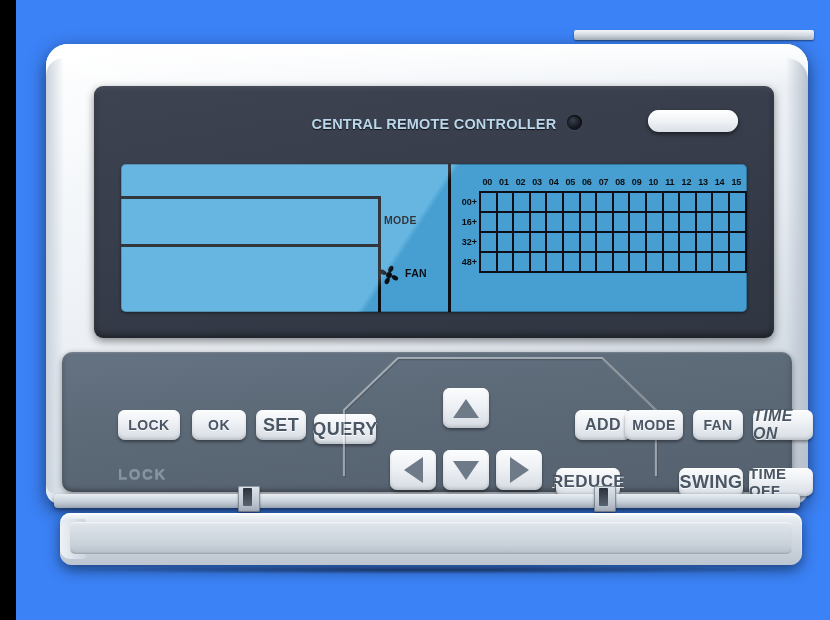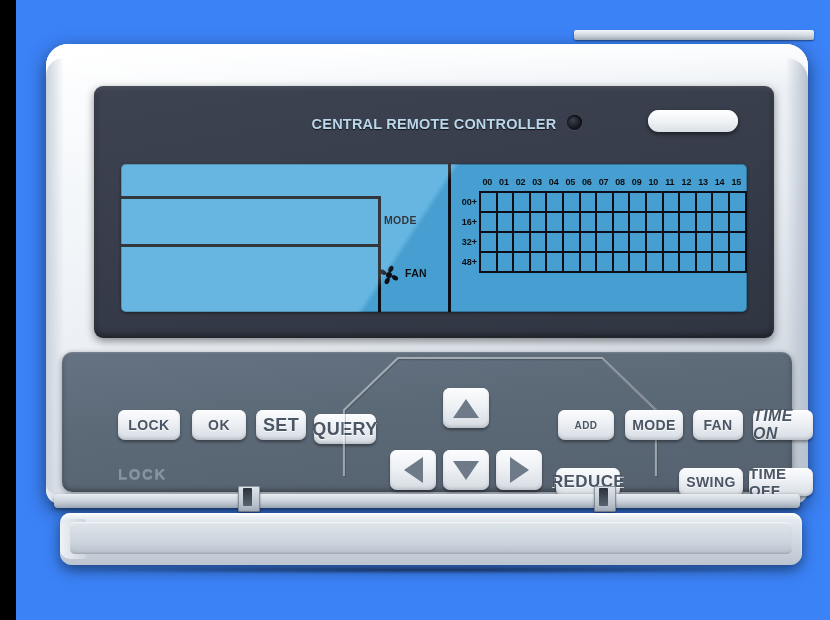--- a/index.html
+++ b/index.html
@@ -314,26 +314,26 @@
             <div class="tri" style="border-top:13px solid transparent;border-bottom:13px solid transparent;border-right:19px solid #6e7a88;"></div>
           </div>
           <div class="arrow-btn" style="left: 381px; top: 98px; width: 46px; height: 40px;">
             <div class="tri" style="border-left:13px solid transparent;border-right:13px solid transparent;border-top:19px solid #6e7a88;"></div>
           </div>
           <div class="arrow-btn" style="left: 434px; top: 98px; width: 46px; height: 40px;">
             <div class="tri" style="border-top:13px solid transparent;border-bottom:13px solid transparent;border-left:19px solid #6e7a88;"></div>
           </div>
         </div>
       <div id="rightbtns">
-          <div class="btn" style="left: 496px; top: 58px; width: 56px; height: 30px; font-size: 10px; text-align: right;">ADD</div>
+          <div class="btn" style="left: 513px; top: 58px; width: 56px; height: 30px; font-size: 16px; text-align: right;">ADD</div>
           <div class="btn" style="left: 563px; top: 58px; width: 58px; height: 30px; font-size: 14px;">MODE</div>
           <div class="btn" style="left: 631px; top: 58px; width: 50px; height: 30px; font-size: 14px;">FAN</div>
           <div class="btn" style="left: 691px; top: 58px; width: 60px; height: 30px; font-size: 16px; font-style: italic;">TIME ON</div>
           <div class="btn" style="left: 494px; top: 116px; width: 64px; height: 28px; font-size: 17px;">REDUCE</div>
-          <div class="btn" style="left: 617px; top: 116px; width: 64px; height: 28px; font-size: 14px;">SWING</div>
+          <div class="btn" style="left: 617px; top: 116px; width: 64px; height: 28px; font-size: 18px;">SWING</div>
           <div class="btn" style="left: 687px; top: 116px; width: 64px; height: 28px; font-size: 15px;">TIME OFF</div>
         </div>
     </div>
   </div>
 
   <div class="hinge-lip"></div>
   <div class="tab" style="left:222px;top:486px;"></div>
   <div class="tab" style="left:578px;top:486px;"></div>
   <div class="cover">
     <div class="cover-left-cap"></div>

